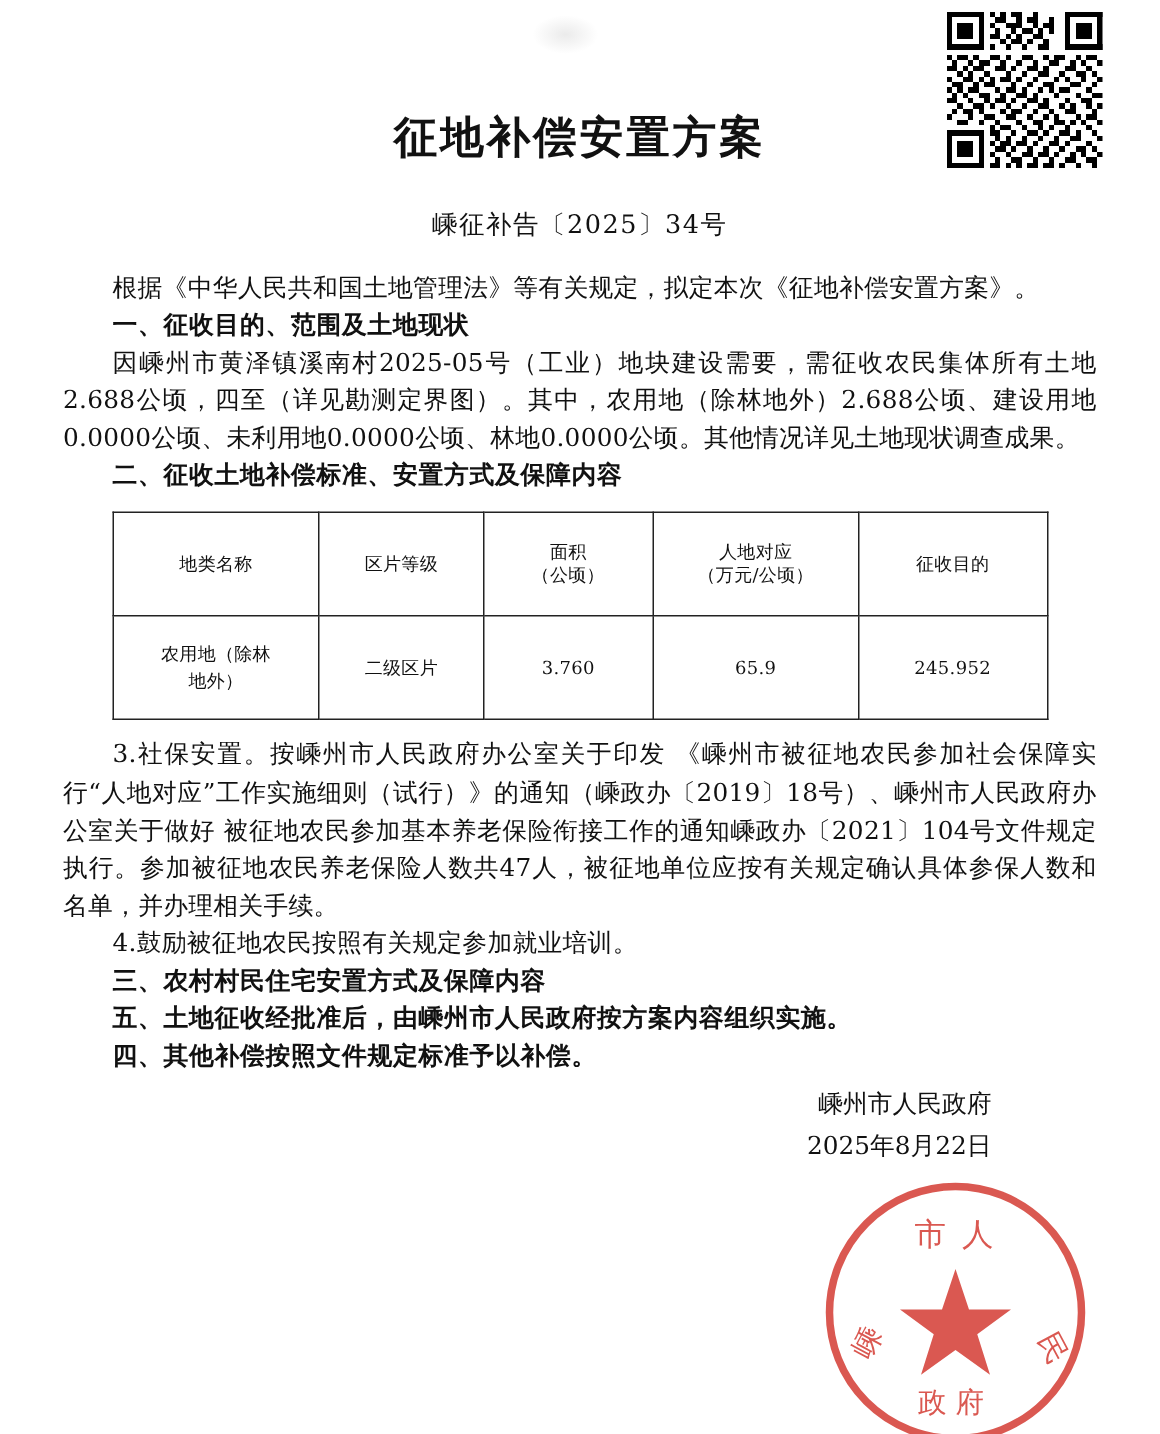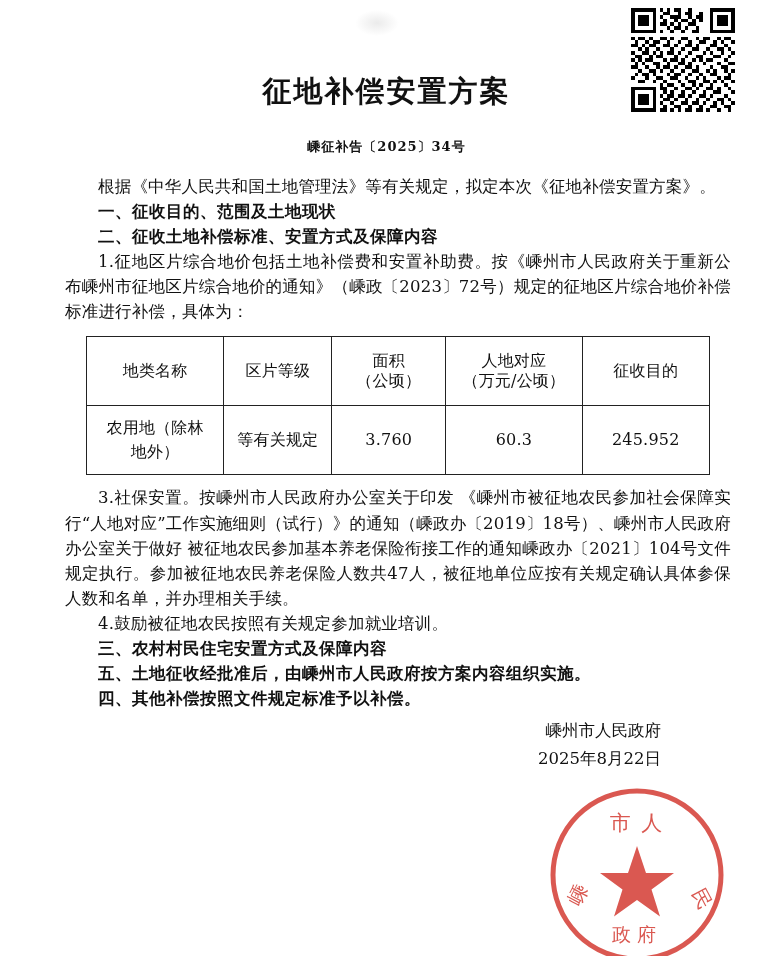--- a/index.html
+++ b/index.html
@@ -48,48 +48,46 @@
     text-align: center;
     font-size: 29px;
     font-weight: bold;
     letter-spacing: 2px;
     margin: 0;
     padding-top: 72px;
     font-family: "DejaVu Serif", "Liberation Serif", serif;
   }
   .doc-number {
     text-align: center;
-    font-size: 13px;
+    font-size: 17px;
     margin-top: 26px;
     letter-spacing: 1px;
-    font-weight: bold;
   }
 
   .body-text {
     font-size: 16.5px;
     line-height: 1.52;
     text-align: justify;
     margin-top: 18px;
     letter-spacing: 0.2px;
-    margin-left: 23px;
   }
   .p { margin: 0; text-indent: 2em; }
   .section-head {
     margin: 0;
     text-indent: 2em;
     font-weight: bold;
     letter-spacing: 0.5px;
   }
 
   
   table.comp {
     border-collapse: collapse;
     width: 624px;
     margin: 12px auto 10px auto;
-    font-size: 16px;
+    font-size: 12px;
   }
   table.comp td, table.comp th {
     border: 1px solid #222;
     text-align: center;
     vertical-align: middle;
     padding: 6px 4px;
     font-weight: normal;
   }
   table.comp thead td {
     height: 56px;
@@ -365,23 +363,23 @@
   </div>
 
   <h1 class="doc-title">征地补偿安置方案</h1>
   <div class="doc-number">嵊征补告〔2025〕34号</div>
 
   <div class="body-text">
 
     <p class="p">根据《中华人民共和国土地管理法》等有关规定，拟定本次《征地补偿安置方案》。</p>
 
     <p class="section-head">一、征收目的、范围及土地现状</p>
+    <p class="p">因嵊州市黄泽镇溪南村2025-05号（工业）地块建设需要，需征收农民集体所有土地2.688公顷，四至（详见勘测定界图）。其中，农用地（除林地外）2.688公顷、建设用地0.0000公顷、未利用地0.0000公顷、林地0.0000公顷。其他情况详见土地现状调查成果。</p>
 
     <p class="section-head">二、征收土地补偿标准、安置方式及保障内容</p>
-    <p class="p">1.征地区片综合地价包括土地补偿费和安置补助费。按《嵊州市人民政府关于重新公布嵊州市征地区片综合地价的通知》（嵊政〔2023〕72号）规定的征地区片综合地价补偿标准进行补偿，具体为：</p>
 
     <table class="comp">
       <thead>
         <tr>
           <td class="col1">地类名称</td>
           <td class="col2">区片等级</td>
           <td class="col3">
             <div>面积</div>
             <div>（公顷）</div>
           </td>
@@ -391,23 +389,23 @@
           </td>
           <td class="col5">征收目的</td>
         </tr>
       </thead>
       <tbody>
         <tr>
           <td class="col1">
             <div>农用地（除林</div>
             <div>地外）</div>
           </td>
-          <td class="col2">等有关规定</td>
+          <td class="col2">二级区片</td>
           <td class="col3">3.760</td>
-          <td class="col4">60.3</td>
+          <td class="col4">65.9</td>
           <td class="col5">245.952</td>
         </tr>
       </tbody>
     </table>
 
     <p class="p">3.社保安置。按嵊州市人民政府办公室关于印发 《嵊州市被征地农民参加社会保障实行“人地对应”工作实施细则（试行）》的通知（嵊政办〔2019〕18号）、嵊州市人民政府办公室关于做好 被征地农民参加基本养老保险衔接工作的通知嵊政办〔2021〕104号文件规定执行。参加被征地农民养老保险人数共47人，被征地单位应按有关规定确认具体参保人数和名单，并办理相关手续。</p>
     <p class="p">4.鼓励被征地农民按照有关规定参加就业培训。</p>
 
     <p class="section-head">三、农村村民住宅安置方式及保障内容</p>
 

